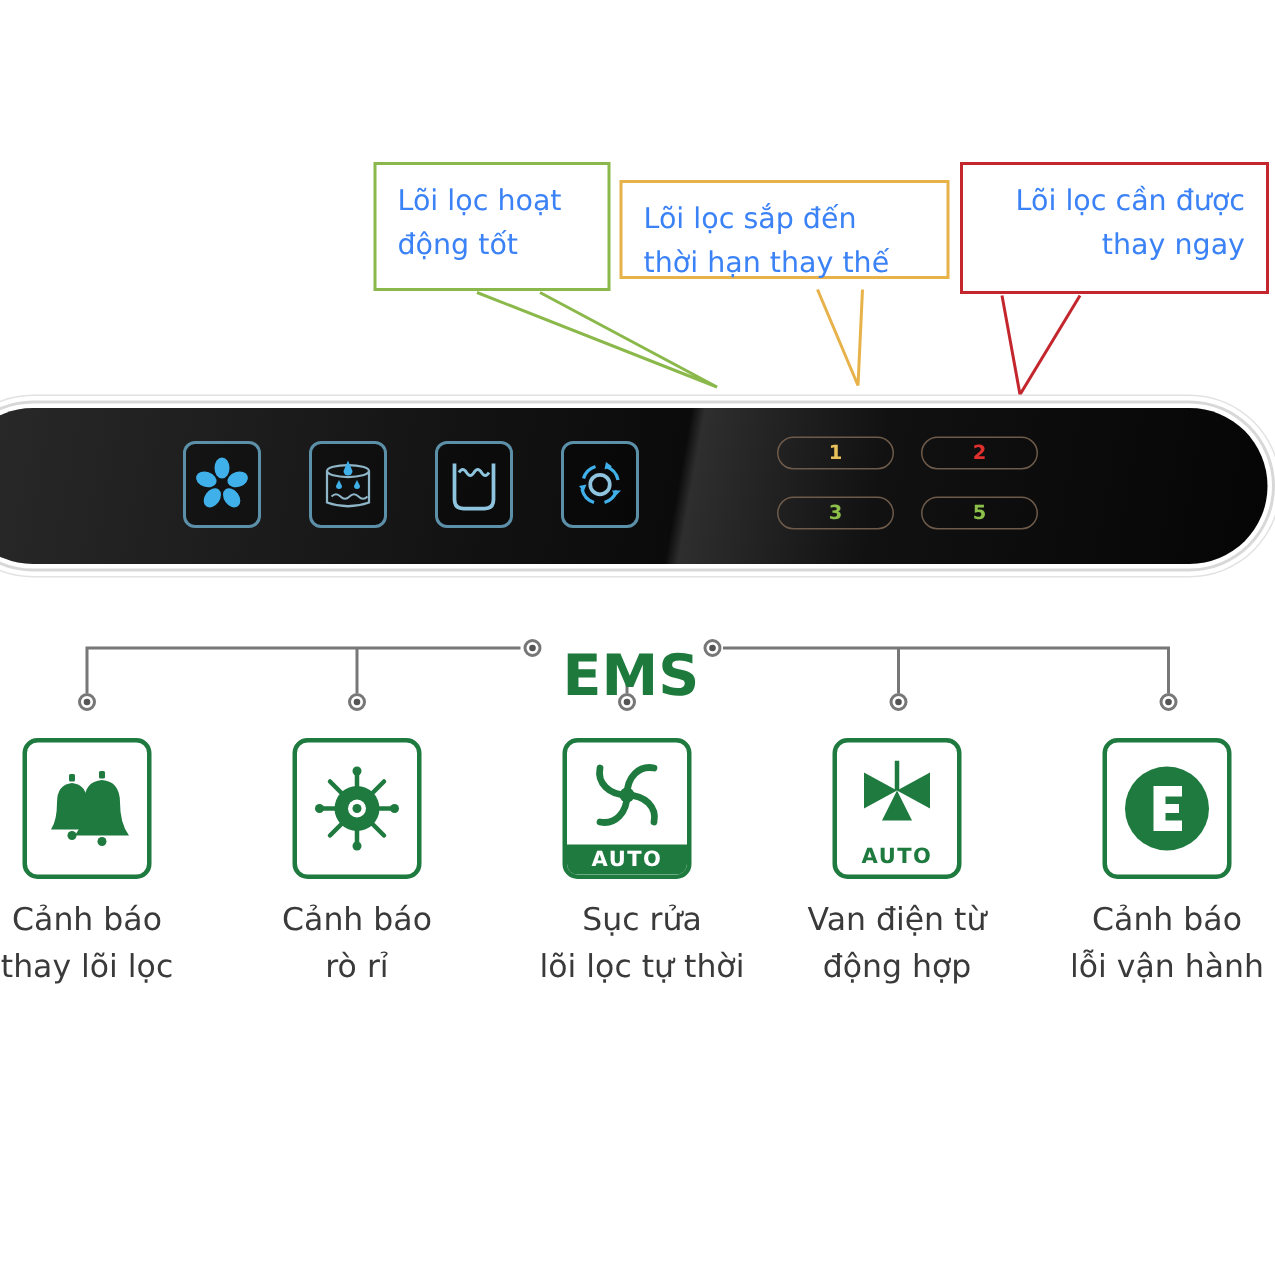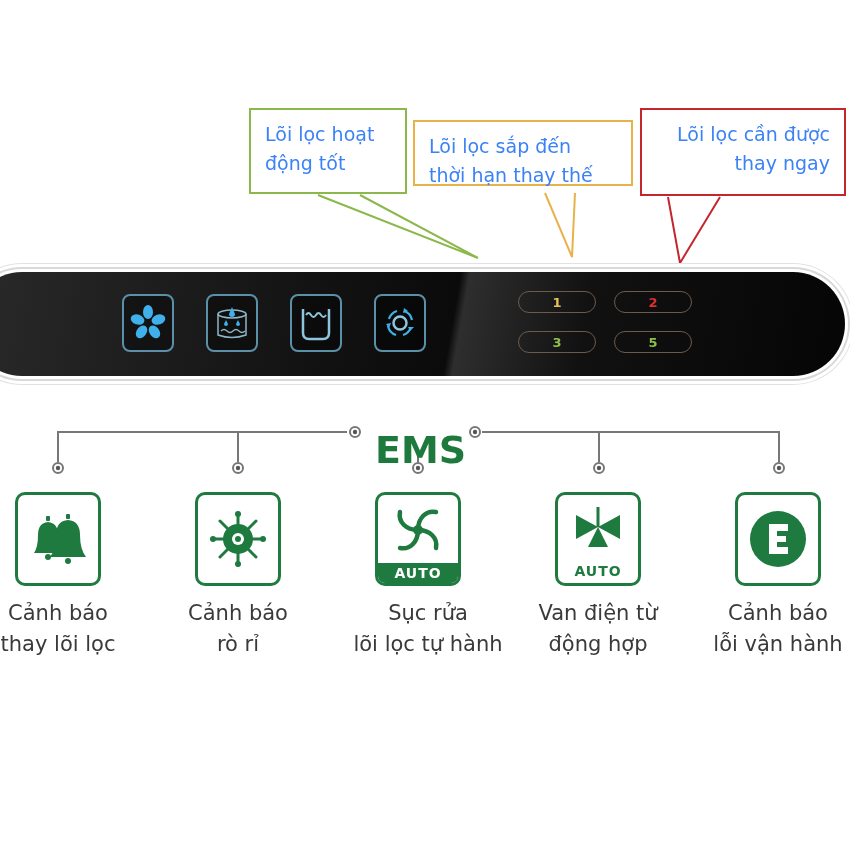--- a/index.html
+++ b/index.html
@@ -194,21 +194,21 @@
 <div class="feat-label" style="left:-32px;">
   <span>Cảnh báo</span>
   <span>thay lõi lọc</span>
 </div>
 <div class="feat-label" style="left:148px;">
   <span>Cảnh báo</span>
   <span>rò rỉ</span>
 </div>
 <div class="feat-label" style="left:338px;">
   <span>Sục rửa</span>
-  <span>lõi lọc tự hành</span>
+  <span>lõi lọc tự thời</span>
 </div>
 <div class="feat-label" style="left:508px;">
   <span>Van điện từ</span>
   <span>động hợp</span>
 </div>
 <div class="feat-label" style="left:688px;">
   <span>Cảnh báo</span>
   <span>lỗi vận hành</span>
 </div>
 

